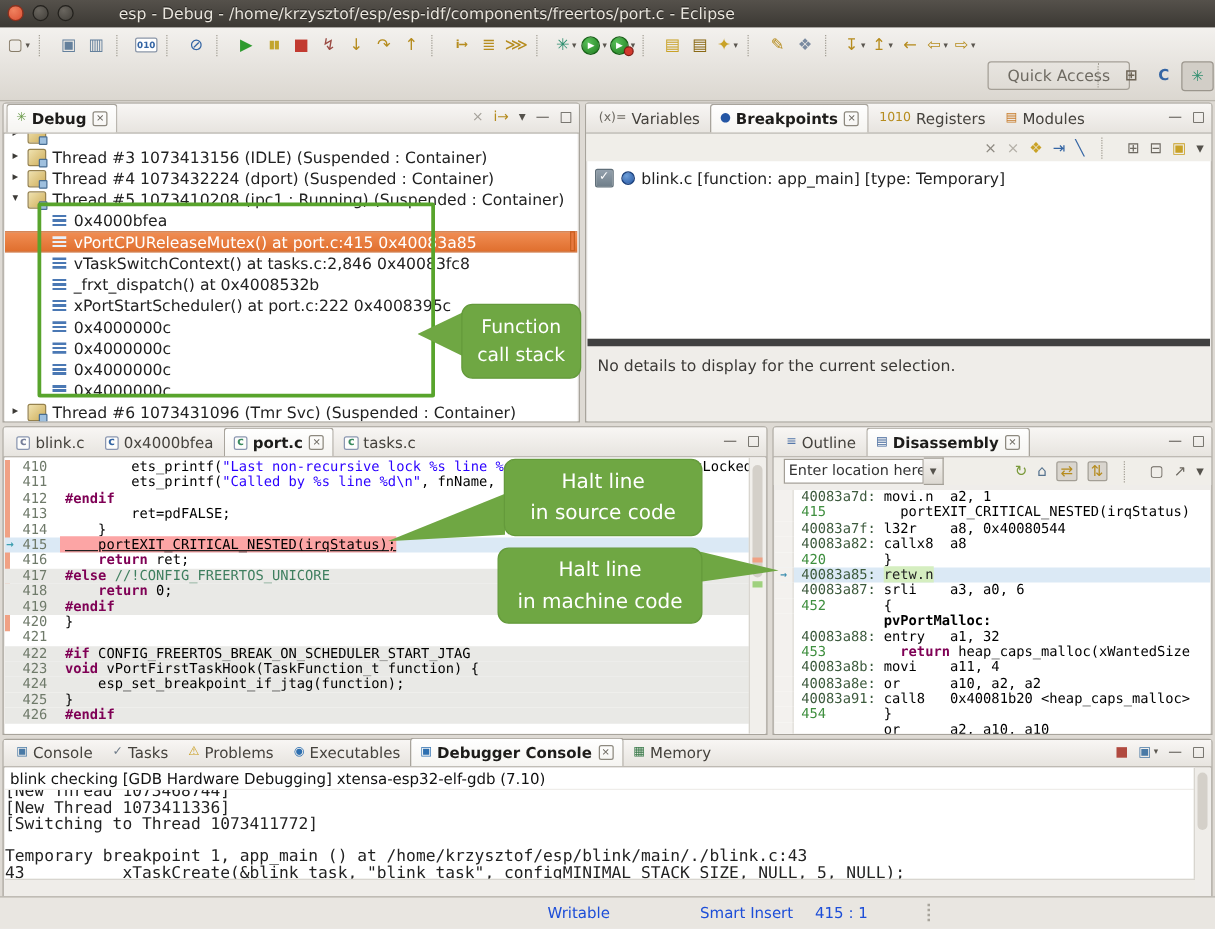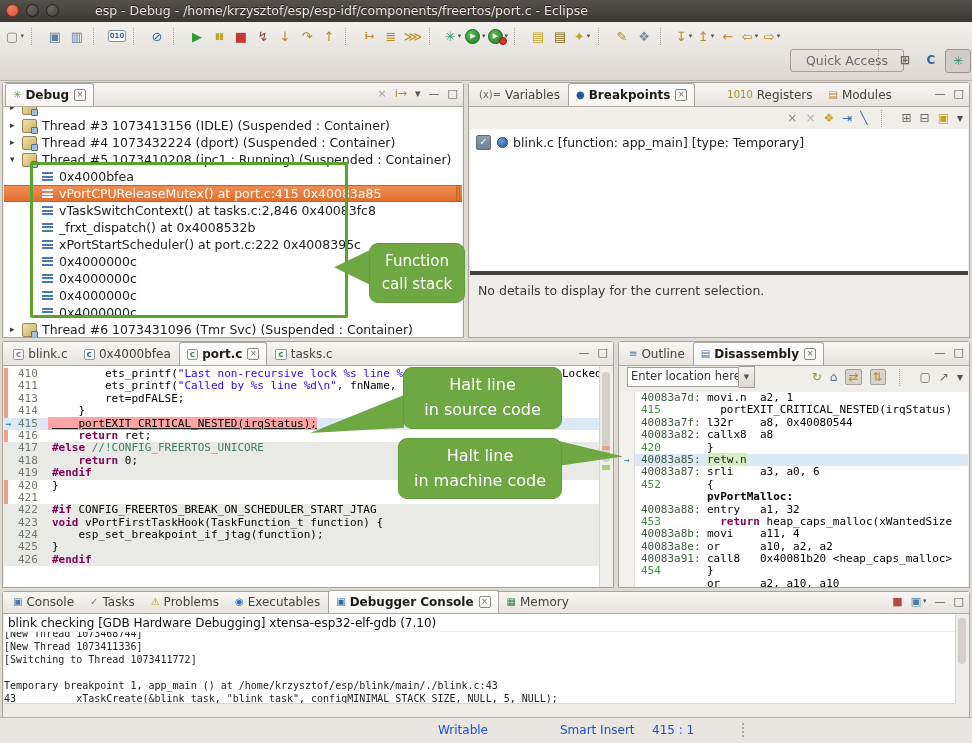--- a/index.html
+++ b/index.html
@@ -70,21 +70,21 @@
   .clipped-row .inner{position:absolute;top:-8px;left:0;right:0;}
   .annot-mark{position:absolute;right:2px;width:4px;height:16px;background:#e8793e;border:1px solid #c95f20;box-sizing:border-box;}
   
   .bp-body{position:absolute;left:1px;right:1px;top:46px;bottom:66px;background:#fff;overflow:hidden;}
   .bp-row{display:flex;align-items:center;height:18px;margin:4px 0 0 6px;font-size:12.5px;}
   .bpcheck{width:13px;height:13px;border-radius:2px;border:1px solid #5f6e78;margin-right:6px;flex:none;
            background:linear-gradient(#93a0ac,#707f8a);color:#fff;font-size:10px;line-height:12px;text-align:center;}
   .bpdot{width:9px;height:9px;border-radius:50%;background:radial-gradient(circle at 35% 30%,#6f9fd8,#2456a4);
          border:1px solid #1a3f7a;margin-right:5px;flex:none;}
   .bp-details{position:absolute;left:1px;right:1px;bottom:0;height:66px;background:#efede9;
-              border-top:4px solid #404040;font-size:12.5px;color:#3b3936;padding:8px 0 0 8px;box-sizing:border-box;}
+              border-top:6px solid #404040;font-size:12.5px;color:#3b3936;padding:8px 0 0 8px;box-sizing:border-box;}
   
   .ed-body{position:absolute;left:1px;right:1px;top:24px;bottom:0;background:#fff;overflow:hidden;}
   .changebar{position:absolute;left:0;top:2px;width:4px;height:137px;background:#f0a184;}
   .code-lines{position:absolute;left:0;top:2px;right:12px;font-family:"DejaVu Sans Mono","Liberation Mono",monospace;
               font-size:11px;}
   .cl{position:relative;height:12.4px;line-height:12.4px;white-space:pre;}
   .cl .lnum{display:inline-block;width:30px;text-align:left;padding-left:14px;color:#6f7a6a;}
   .cl .codetext{padding-left:4px;}
   .cl.inactive{background:#e9e9e6;}
   .cl.halt{background:#dbe9f5;}
@@ -112,21 +112,21 @@
   .dl .dhead.g{color:#3f8f3f;}
   .combo{display:flex;align-items:center;margin-left:8px;}
   .combo .cfield{width:104px;height:16px;background:#fff;border:1px solid #a39f96;font-size:11.5px;color:#333;
                  padding:1px 3px;white-space:nowrap;overflow:hidden;}
   .combo .cbtn{width:15px;height:20px;background:linear-gradient(#f4f2ef,#dcd8d1);border:1px solid #a39f96;
                border-left:none;font-size:7px;display:flex;align-items:center;justify-content:center;color:#55524c;}
   
   .con-header{position:absolute;left:1px;right:13px;top:22px;height:17px;background:#fff;font-size:12px;
               color:#111;padding:2px 0 0 4px;white-space:nowrap;box-sizing:border-box;}
   .con-body{position:absolute;left:1px;right:13px;top:40px;bottom:13px;background:#fff;overflow:hidden;
-            font-family:"DejaVu Sans Mono","Liberation Mono",monospace;font-size:10px;line-height:13px;}
+            font-family:"DejaVu Sans Mono","Liberation Mono",monospace;font-size:13px;line-height:13px;}
   .con-body .logline{white-space:pre;height:13px;}
   .con-body .logline.clip{margin-top:-5px;}
   .con-vscroll{position:absolute;right:1px;top:22px;bottom:13px;width:12px;background:#efede9;border-left:1px solid #d8d5cf;}
   .con-vscroll .thumb{position:absolute;left:2px;top:4px;width:8px;height:46px;background:#d4d0c9;border-radius:4px;}
   .con-hscroll{position:absolute;left:1px;right:13px;bottom:0;height:13px;background:#efede9;border-top:1px solid #d8d5cf;}
   
   .statusbar{position:absolute;left:0;bottom:0;width:100%;height:25px;background:#e9e6e1;border-top:1px solid #b5b1a9;}
   .statusbar .sfield{position:absolute;top:5px;font-size:12px;color:#1d4ed8;}
   .sdots{position:absolute;top:5px;height:14px;border-left:2px dotted #a8a49b;}
   
@@ -377,21 +377,21 @@
     <div class="tab">
           <span class="tabicon" style="color: rgb(107, 103, 96);">(x)=</span>
           <span class="tlabel">Variables</span>
         </div>
         <div class="tab active">
           <span class="tabicon" style="color: rgb(36, 86, 164);">●</span>
           <span class="tlabel">Breakpoints</span>
           <span class="tclose">×</span>
         </div>
         <div class="tab">
-          <span class="tabicon" style="color: rgb(182, 140, 30); margin-left: 24px;">1010</span>
+          <span class="tabicon" style="color: rgb(182, 140, 30);">1010</span>
           <span class="tlabel">Registers</span>
         </div>
         <div class="tab">
           <span class="tabicon" style="color: rgb(199, 123, 42);">▤</span>
           <span class="tlabel">Modules</span>
         </div>
         <div class="strip-icons" id="bp-strip-icons">
           <span class="si">
             <span class="glyph" style="color: rgb(85, 82, 76);">—</span>
           </span>
@@ -469,20 +469,21 @@
           <span class="si">
             <span class="glyph" style="color: rgb(85, 82, 76);">□</span>
           </span>
         </div>
       </div>
     <div class="ed-body">
       <div class="changebar"></div>
       <div class="code-lines" id="code-lines">
           <div class="cl"><span class="lnum">410</span><span class="codetext"><span class="seg-p">        ets_printf(</span><span class="seg-s">"Last non-recursive lock %s line %d\n"</span><span class="seg-p">, lastLockedFn, lastLockedLine);</span></span></div>
           <div class="cl"><span class="lnum">411</span><span class="codetext"><span class="seg-p">        ets_printf(</span><span class="seg-s">"Called by %s line %d\n"</span><span class="seg-p">, fnName, line);</span></span></div>
+          <div class="cl"><span class="lnum">412</span><span class="codetext"><span class="seg-k">#endif</span></span></div>
           <div class="cl"><span class="lnum">413</span><span class="codetext"><span class="seg-p">        ret=pdFALSE;</span></span></div>
           <div class="cl"><span class="lnum">414</span><span class="codetext"><span class="seg-p">    }</span></span></div>
           <div class="cl halt"><span class="ip-arrow">→</span><span class="lnum">415</span><span class="codetext halttext"><span class="seg-p">    portEXIT_CRITICAL_NESTED(irqStatus);</span></span></div>
           <div class="cl"><span class="lnum">416</span><span class="codetext"><span class="seg-p">    </span><span class="seg-k">return</span><span class="seg-p"> ret;</span></span></div>
           <div class="cl inactive"><span class="lnum">417</span><span class="codetext"><span class="seg-k">#else</span><span class="seg-p"> </span><span class="seg-c">//!CONFIG_FREERTOS_UNICORE</span></span></div>
           <div class="cl inactive"><span class="lnum">418</span><span class="codetext"><span class="seg-p">    </span><span class="seg-k">return</span><span class="seg-p"> 0;</span></span></div>
           <div class="cl inactive"><span class="lnum">419</span><span class="codetext"><span class="seg-k">#endif</span></span></div>
           <div class="cl"><span class="lnum">420</span><span class="codetext"><span class="seg-p">}</span></span></div>
           <div class="cl"><span class="lnum">421</span><span class="codetext"></span></div>
           <div class="cl inactive"><span class="lnum">422</span><span class="codetext"><span class="seg-k">#if</span><span class="seg-p"> CONFIG_FREERTOS_BREAK_ON_SCHEDULER_START_JTAG</span></span></div>

